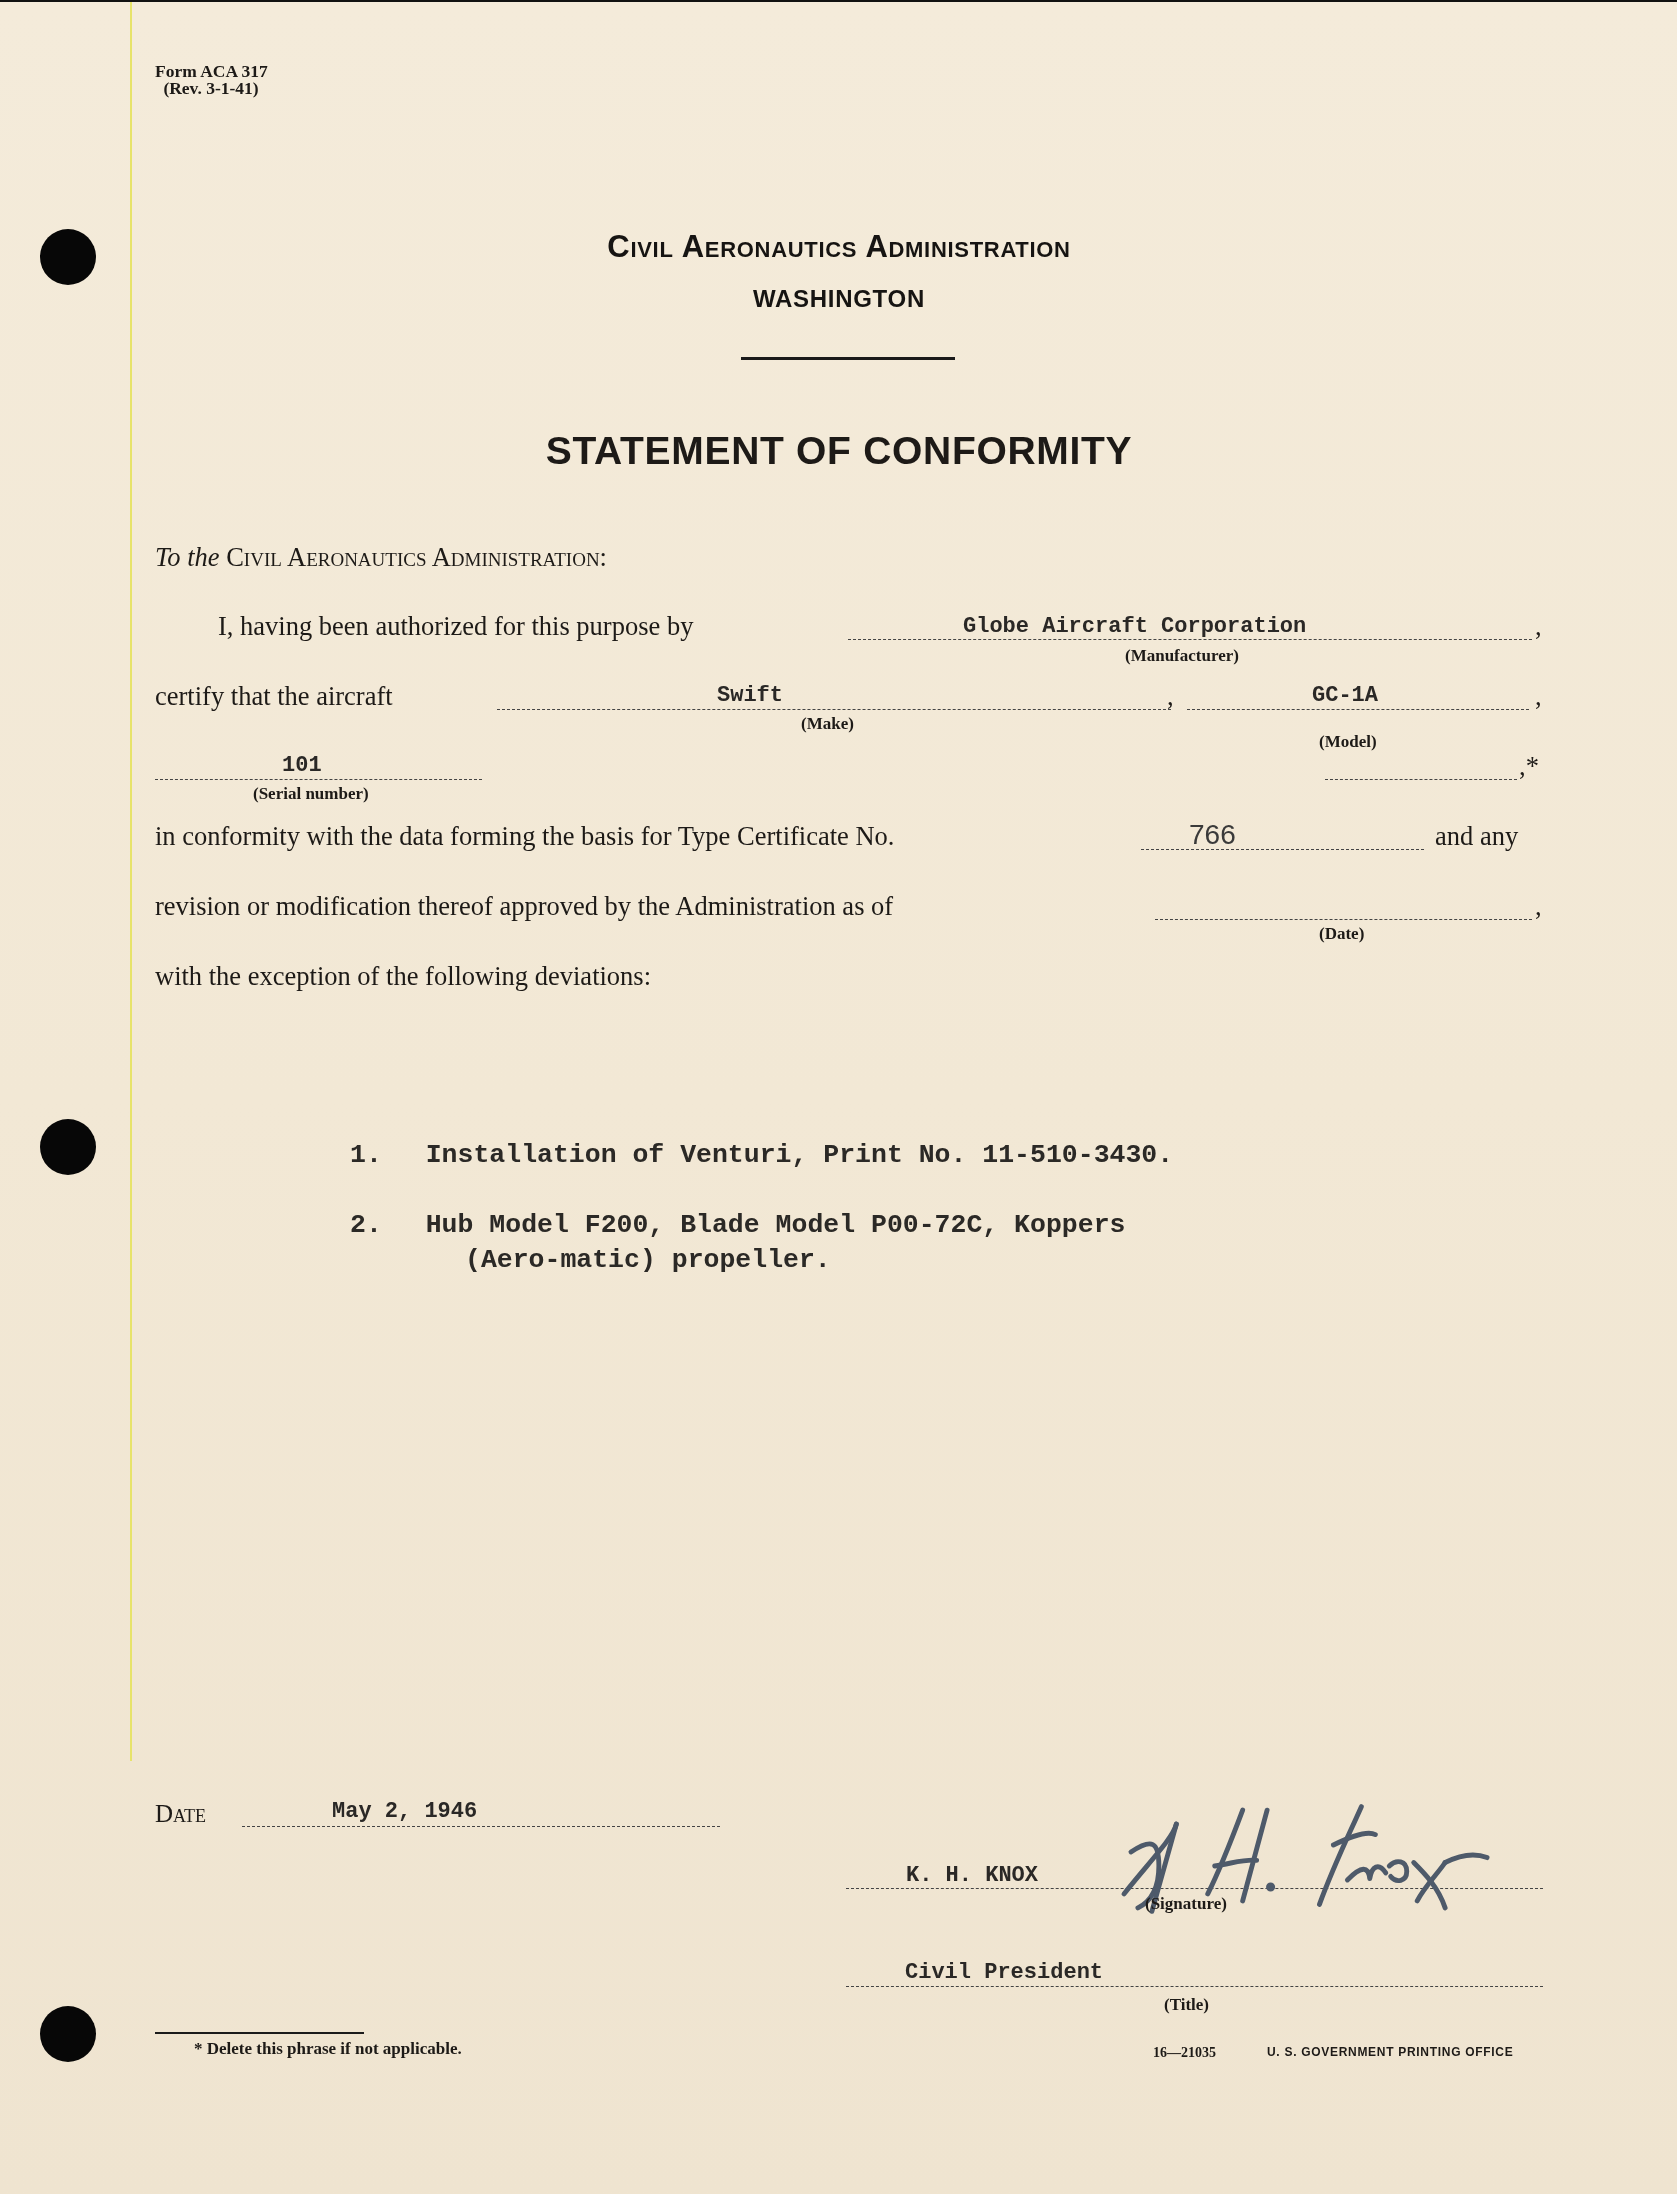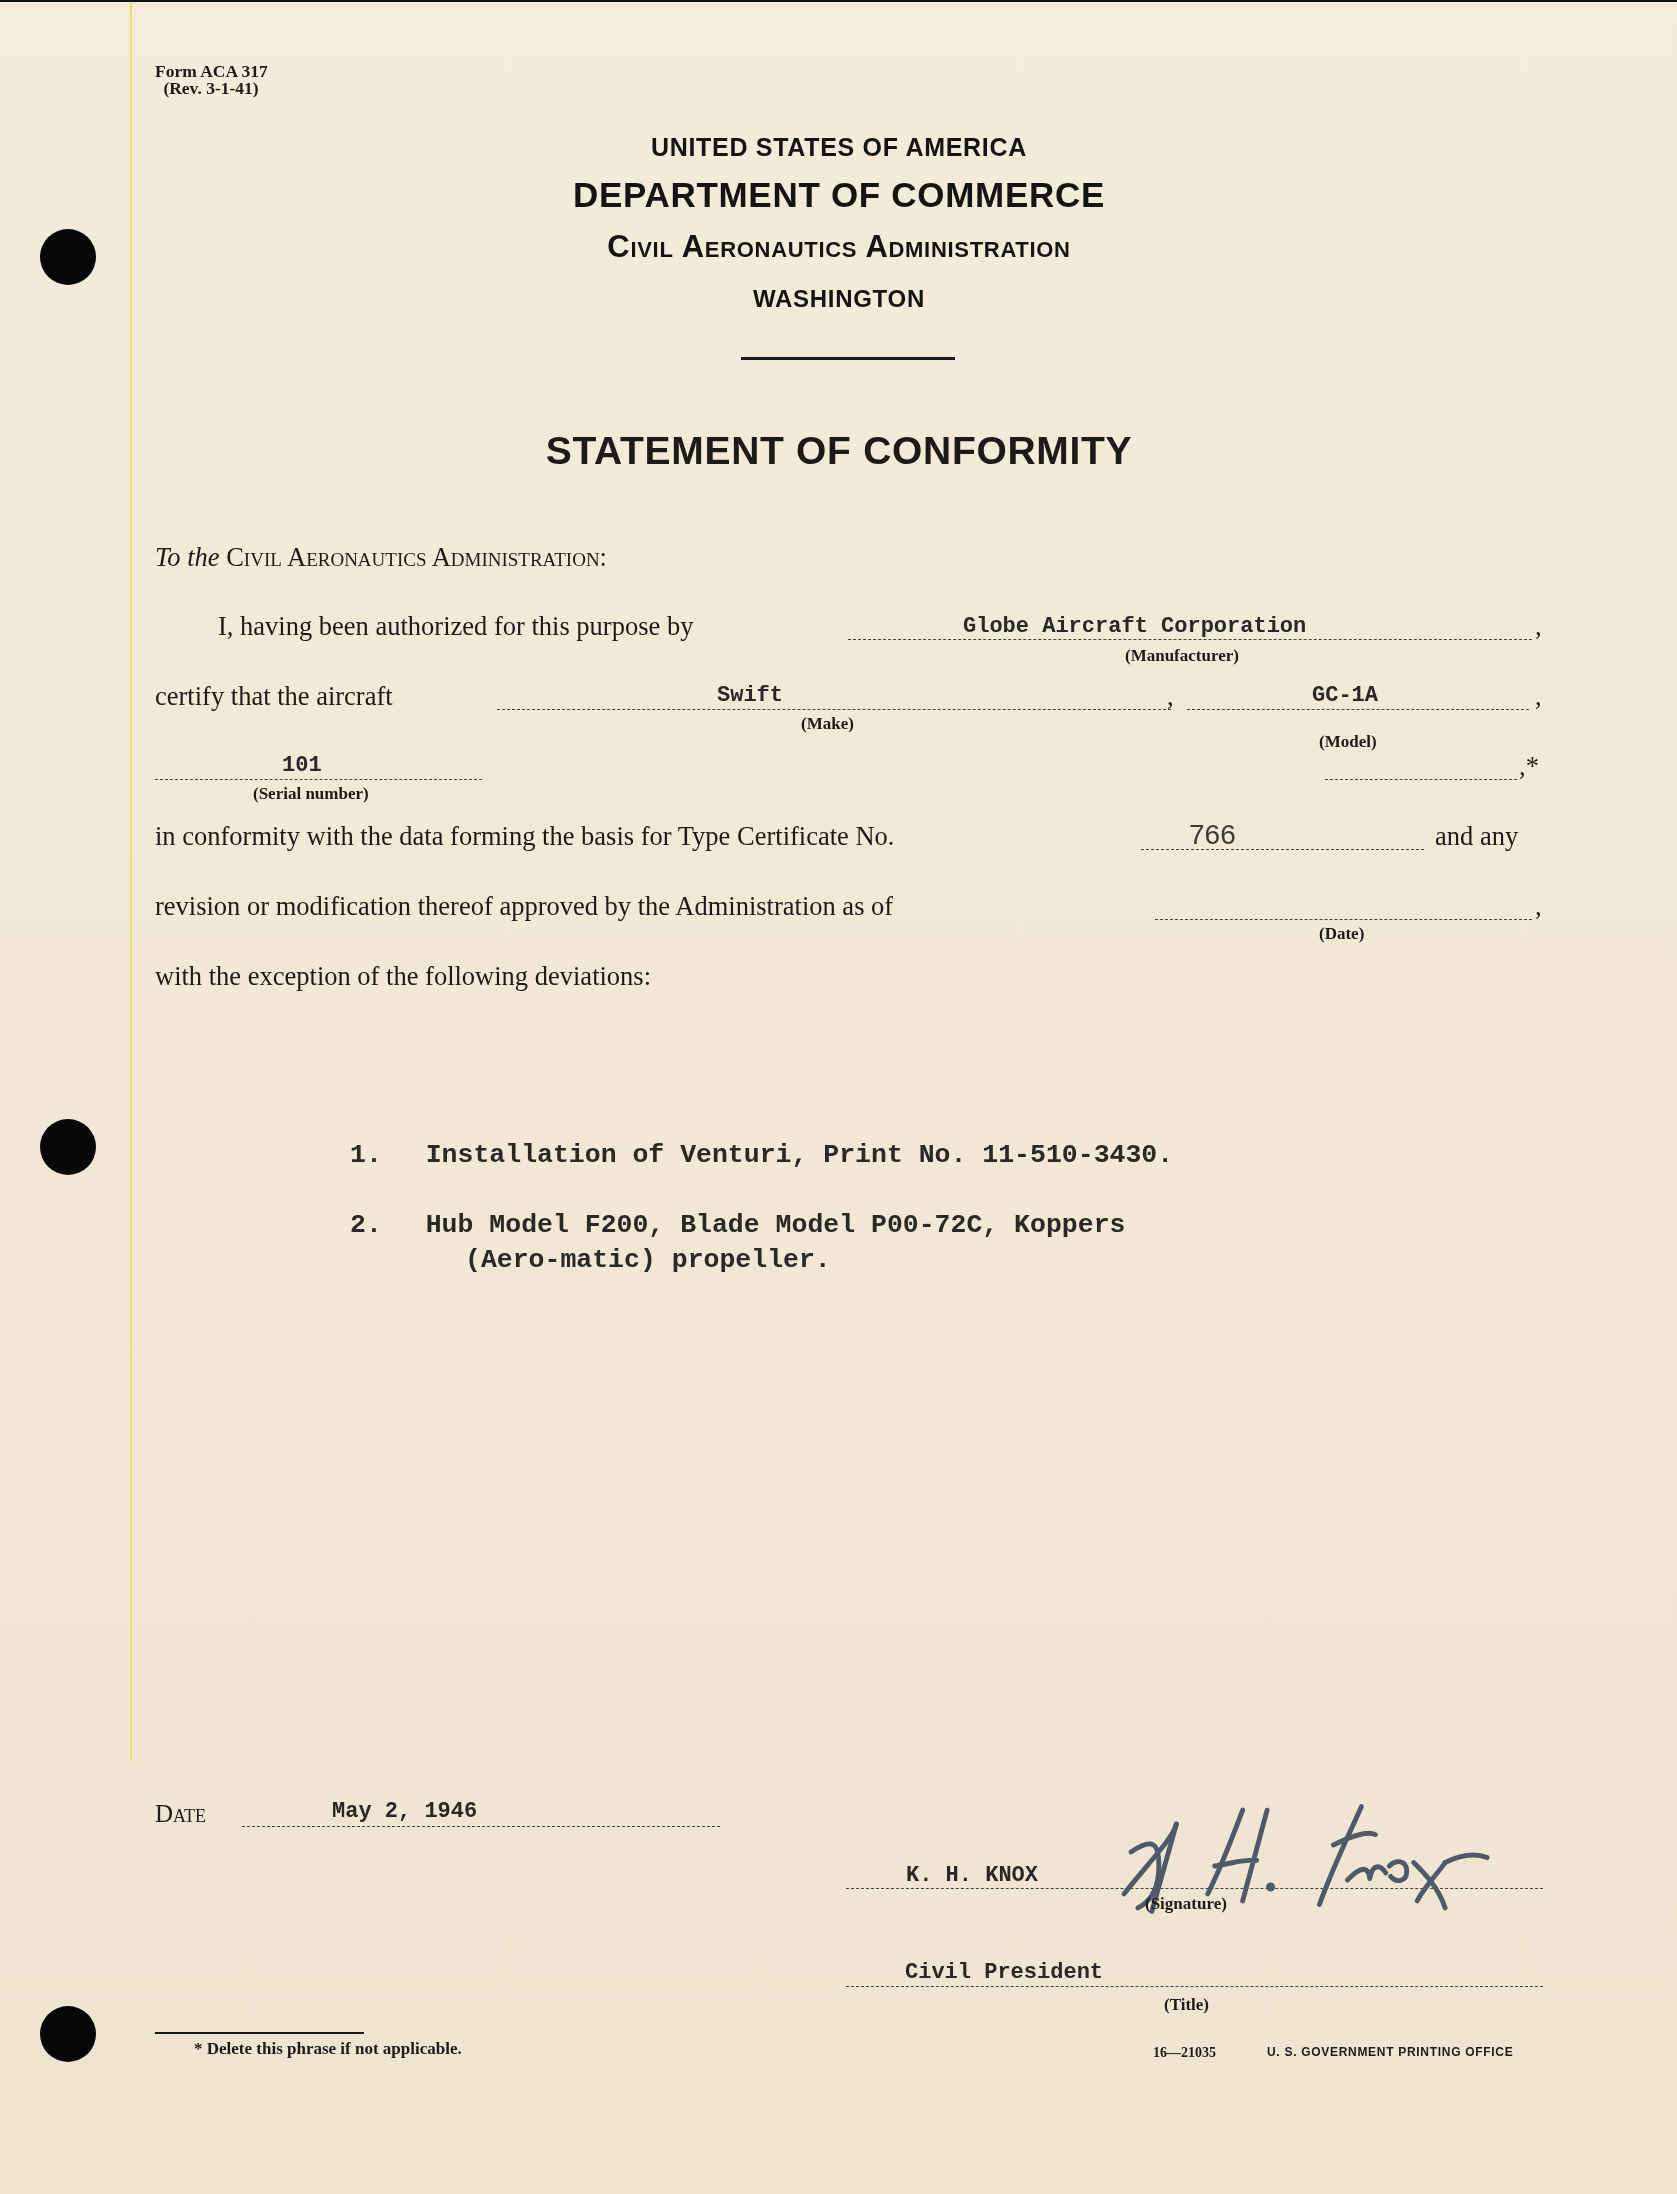--- a/index.html
+++ b/index.html
@@ -58,22 +58,20 @@
 
   <div class="punch" style="left:40px;top:227px;"></div>
   <div class="punch" style="left:40px;top:1117px;"></div>
   <div class="punch" style="left:40px;top:2004px;"></div>
 
   <div class="abs form-id">
     <div>Form ACA 317</div>
     <div style="padding-left:8.4px;">(Rev. 3-1-41)</div>
   </div>
 
-  <div class="abs hdr hdr1">UNITED STATES OF AMERICA</div>
-  <div class="abs hdr hdr2">DEPARTMENT OF COMMERCE</div>
   <div class="abs hdr hdr3 small-cap" style="font-variant: small-caps;">Civil Aeronautics Administration</div>
   <div class="abs hdr hdr4">WASHINGTON</div>
   <div class="abs hdr-rule"></div>
 
   <div class="abs title">STATEMENT OF CONFORMITY</div>
 
   <div class="abs body-text" style="left:155px;top:540px;">
     <span class="italic">To the</span>
     <span class="small-cap">Civil Aeronautics Administration</span><span>:</span>
   </div>

